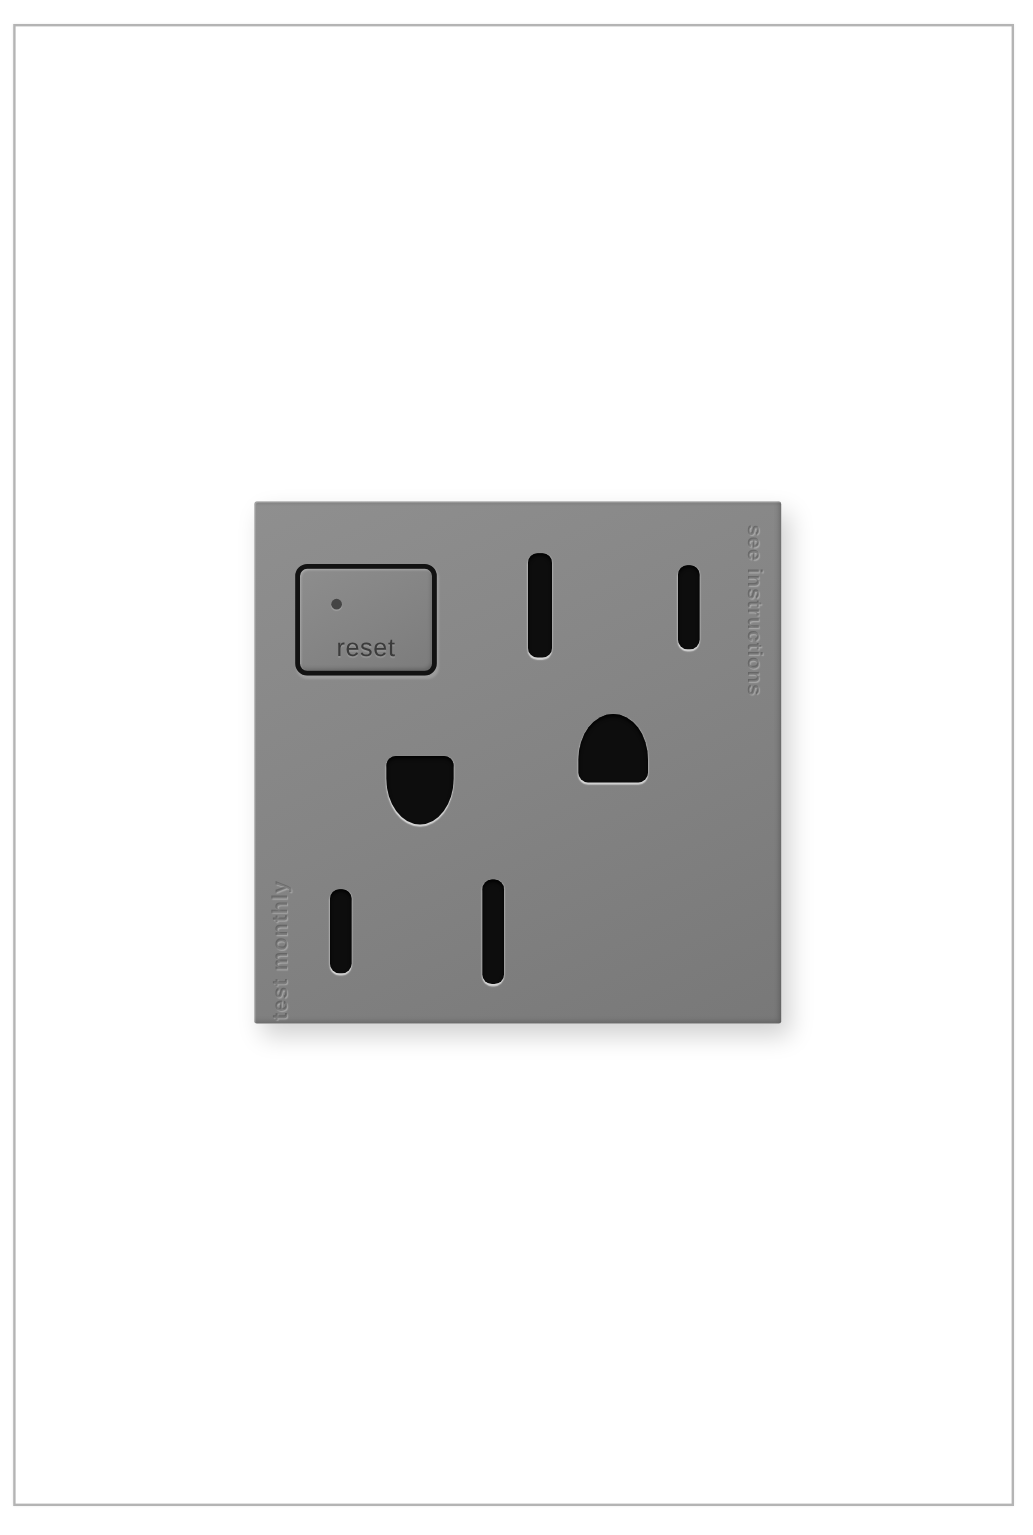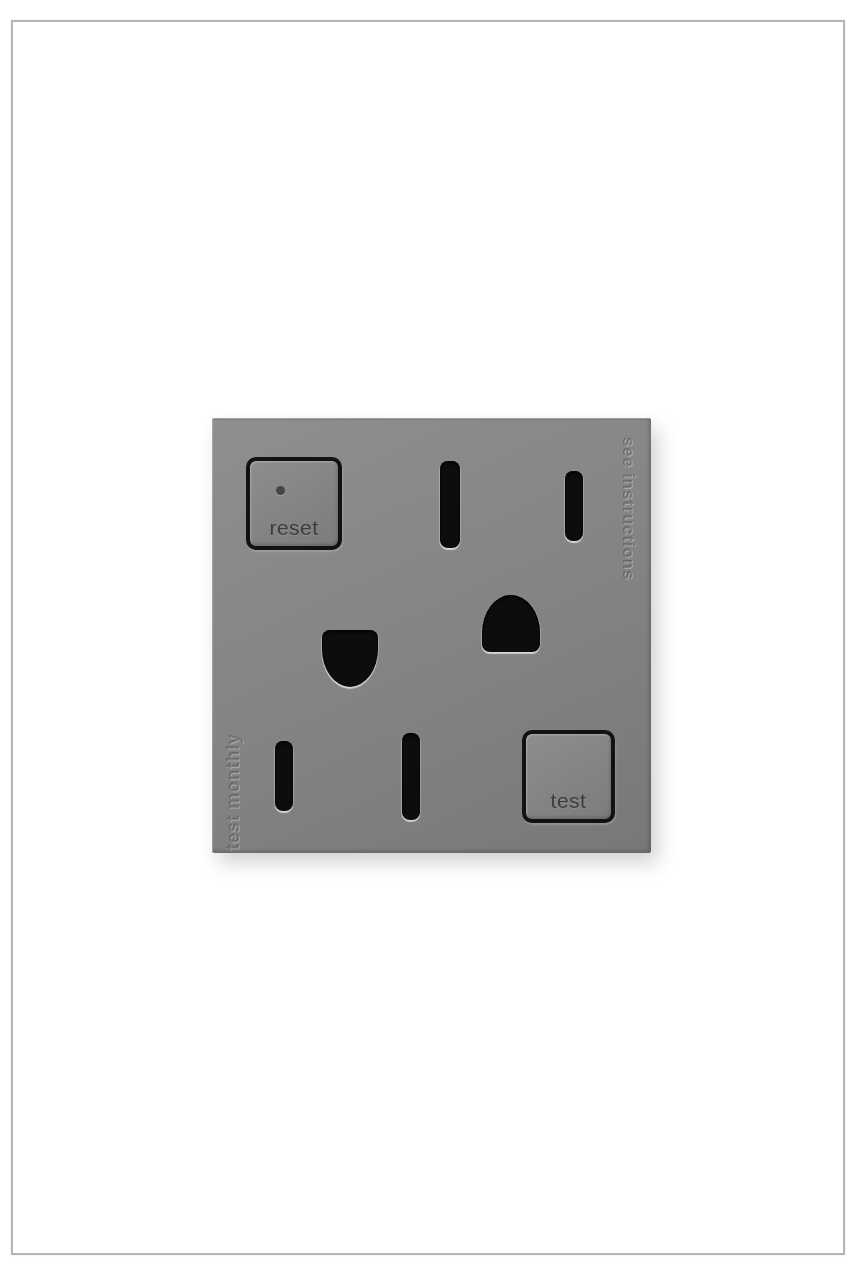--- a/index.html
+++ b/index.html
@@ -35,21 +35,21 @@
     position: absolute;
     box-sizing: border-box;
     border: 4px solid #121212;
     border-radius: 10px;
     background: linear-gradient(150deg, #8d8d8d 0%, #838383 60%, #7c7c7c 100%);
     box-shadow:
       inset 1px 1px 2px rgba(255,255,255,0.30),
       inset -1px -2px 3px rgba(0,0,0,0.18),
       1px 2px 2px rgba(255,255,255,0.18);
   }
-  .reset-button { left: 34px; top: 39px; width: 96px; height: 93px; }
+  .reset-button { left: 34px; top: 52px; width: 118px; height: 93px; }
   .test-button  { left: 310px; top: 312px; width: 93px; height: 93px; }
   .indicator-dot {
     position: absolute;
     left: 26px; top: 25px;
     width: 9px; height: 9px;
     border-radius: 50%;
     background: #454545;
     box-shadow: 0 1px 1px rgba(255,255,255,0.25);
   }
   .btn-label {
@@ -124,18 +124,15 @@
     </div>
 
     <div class="hole slot slot-top-neutral"></div>
     <div class="hole slot slot-top-hot"></div>
     <div class="hole ground-top"></div>
 
     <div class="hole ground-bottom"></div>
     <div class="hole slot slot-bottom-hot"></div>
     <div class="hole slot slot-bottom-neutral"></div>
 
-    <div class="device-button test-button">
-      <span class="btn-label">test</span>
-    </div>
 
   </div>
 </div>
 
 </body></html>

